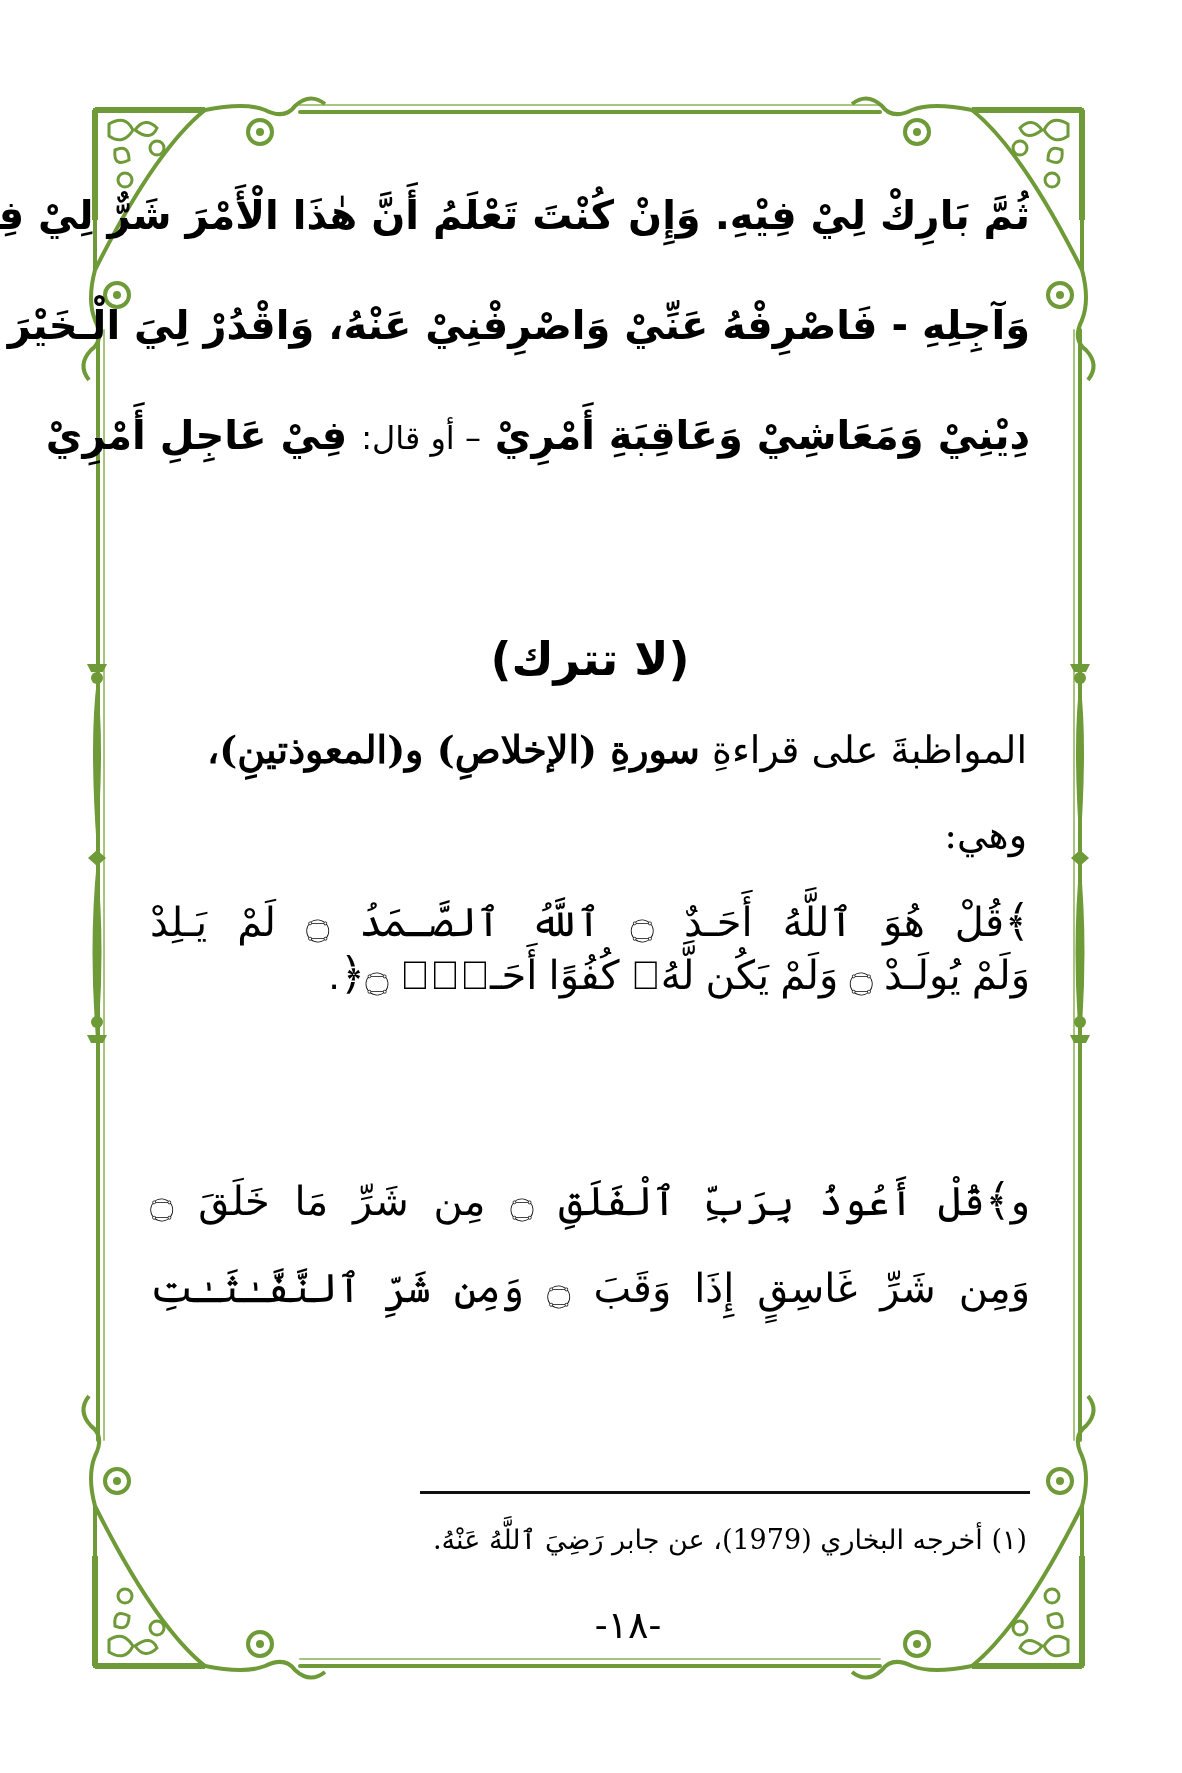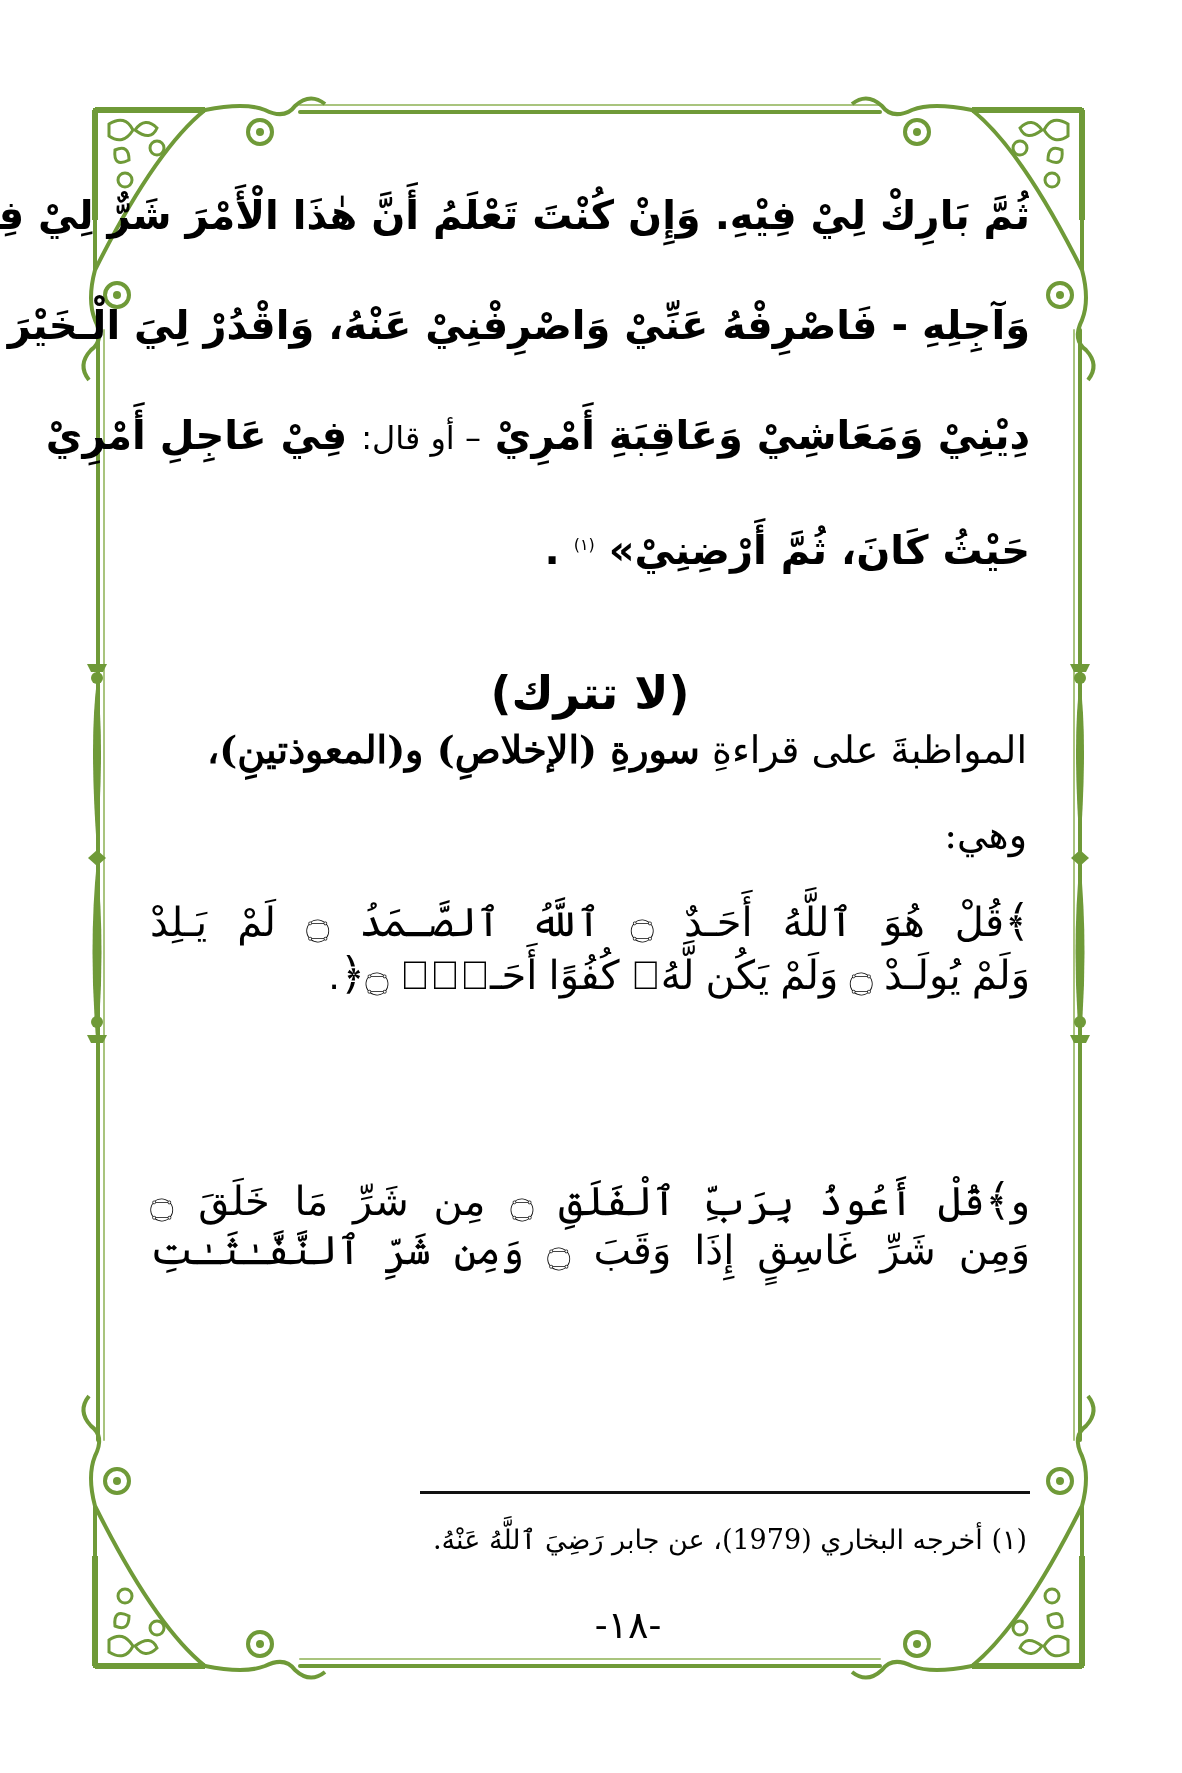--- a/index.html
+++ b/index.html
@@ -21,21 +21,21 @@
       height: 110px;
       white-space: nowrap;
       text-align: justify;
       text-align-last: justify;
     }
     .line.last { text-align-last: right; }
     .normal { font-weight: normal; font-size: 32px; }
     .fnref { font-size: 16px; vertical-align: super; font-weight: normal; }
 
     .heading {
-      position: absolute; left: 150px; top: 658px; width: 880px;
+      position: absolute; left: 150px; top: 624px; width: 880px;
       text-align: center; direction: rtl;
       font-family: "DejaVu Sans", sans-serif; font-weight: bold; font-size: 46px;
       line-height: 70px;
     }
     .para {
       position: absolute; right: 155px; direction: rtl;
       font-family: "DejaVu Serif", serif; font-size: 38px; line-height: 60px;
       white-space: nowrap;
     }
     .para b { font-weight: bold; }
@@ -125,45 +125,40 @@
     <span>ثُمَّ بَارِكْ لِيْ فِيْهِ. وَإِنْ كُنْتَ تَعْلَمُ أَنَّ هٰذَا الْأَمْرَ شَرٌّ لِيْ فِيْ</span>
   </div>
   <div class="line">
     <span>وَآجِلِهِ - فَاصْرِفْهُ عَنِّيْ وَاصْرِفْنِيْ عَنْهُ، وَاقْدُرْ لِيَ الْـخَيْرَ</span>
   </div>
   <div class="line">
     <span>دِيْنِيْ وَمَعَاشِيْ وَعَاقِبَةِ أَمْرِيْ</span>
     <span class="normal">– أو قال:</span>
     <span>فِيْ عَاجِلِ أَمْرِيْ</span>
   </div>
-  <div class="line last">
-    <span>حَيْثُ كَانَ، ثُمَّ أَرْضِنِيْ»</span>
-    <span class="fnref">(١)</span>
-    <span>.</span>
-  </div>
 </div>
 
 <div class="heading">(لا تترك)</div>
 
 <div class="para" style="top:720px;margin-left:8px;">
   <span>المواظبةَ على قراءةِ</span>
   <b>سورةِ (الإخلاصِ) و(المعوذتينِ)،</b>
 </div>
 <div class="para" style="top:805px;">وهي:</div>
 
 <div class="quran" style="top:885px;">
   <span class="bracket">﴾</span><span>قُلْ هُوَ ٱللَّهُ أَحَـدٌ ۝ ٱللَّهُ ٱلصَّـمَدُ ۝ لَمْ يَـلِدْ</span>
 </div>
 <div class="quran short" style="top:938px;">
   <span>وَلَمْ يُولَـدْ ۝ وَلَمْ يَكُن لَّهُۥ كُفُوًا أَحَـدٌۢ ۝</span><span class="bracket">﴿</span><span>.</span>
 </div>
 
 <div class="quran" style="top:1164px;">
   <span>و</span><span class="bracket">﴾</span><span>قُلْ أَعُوذُ بِرَبِّ ٱلْفَلَقِ ۝ مِن شَرِّ مَا خَلَقَ ۝</span>
 </div>
-<div class="quran" style="top:1215px;">
+<div class="quran" style="top:1253px;">
   <span>وَمِن شَرِّ غَاسِقٍ إِذَا وَقَبَ ۝ وَمِن شَرِّ ٱلنَّفَّـٰثَـٰتِ</span>
 </div>
 
 <div class="fn-rule"></div>
 <div class="footnote">(١) أخرجه البخاري (1979)، عن جابر رَضِيَ ٱللَّهُ عَنْهُ.</div>
 
 <div class="page-number">-١٨-</div>
 
 </body></html>

